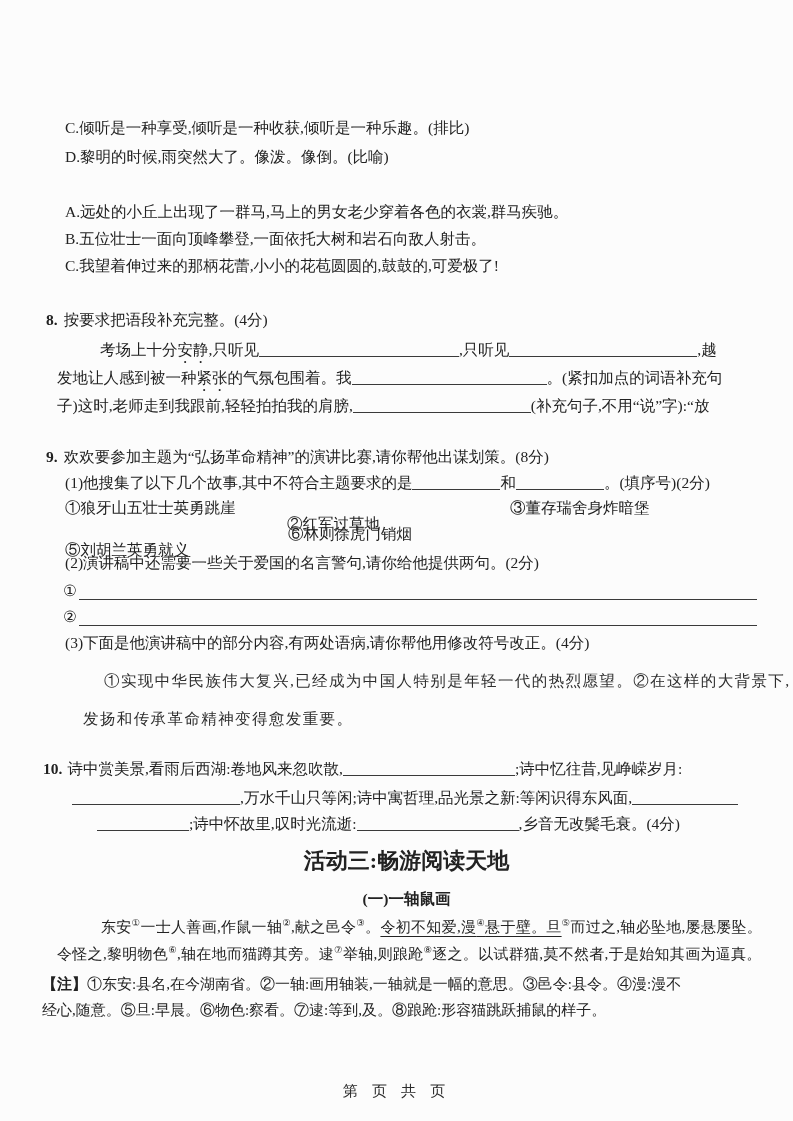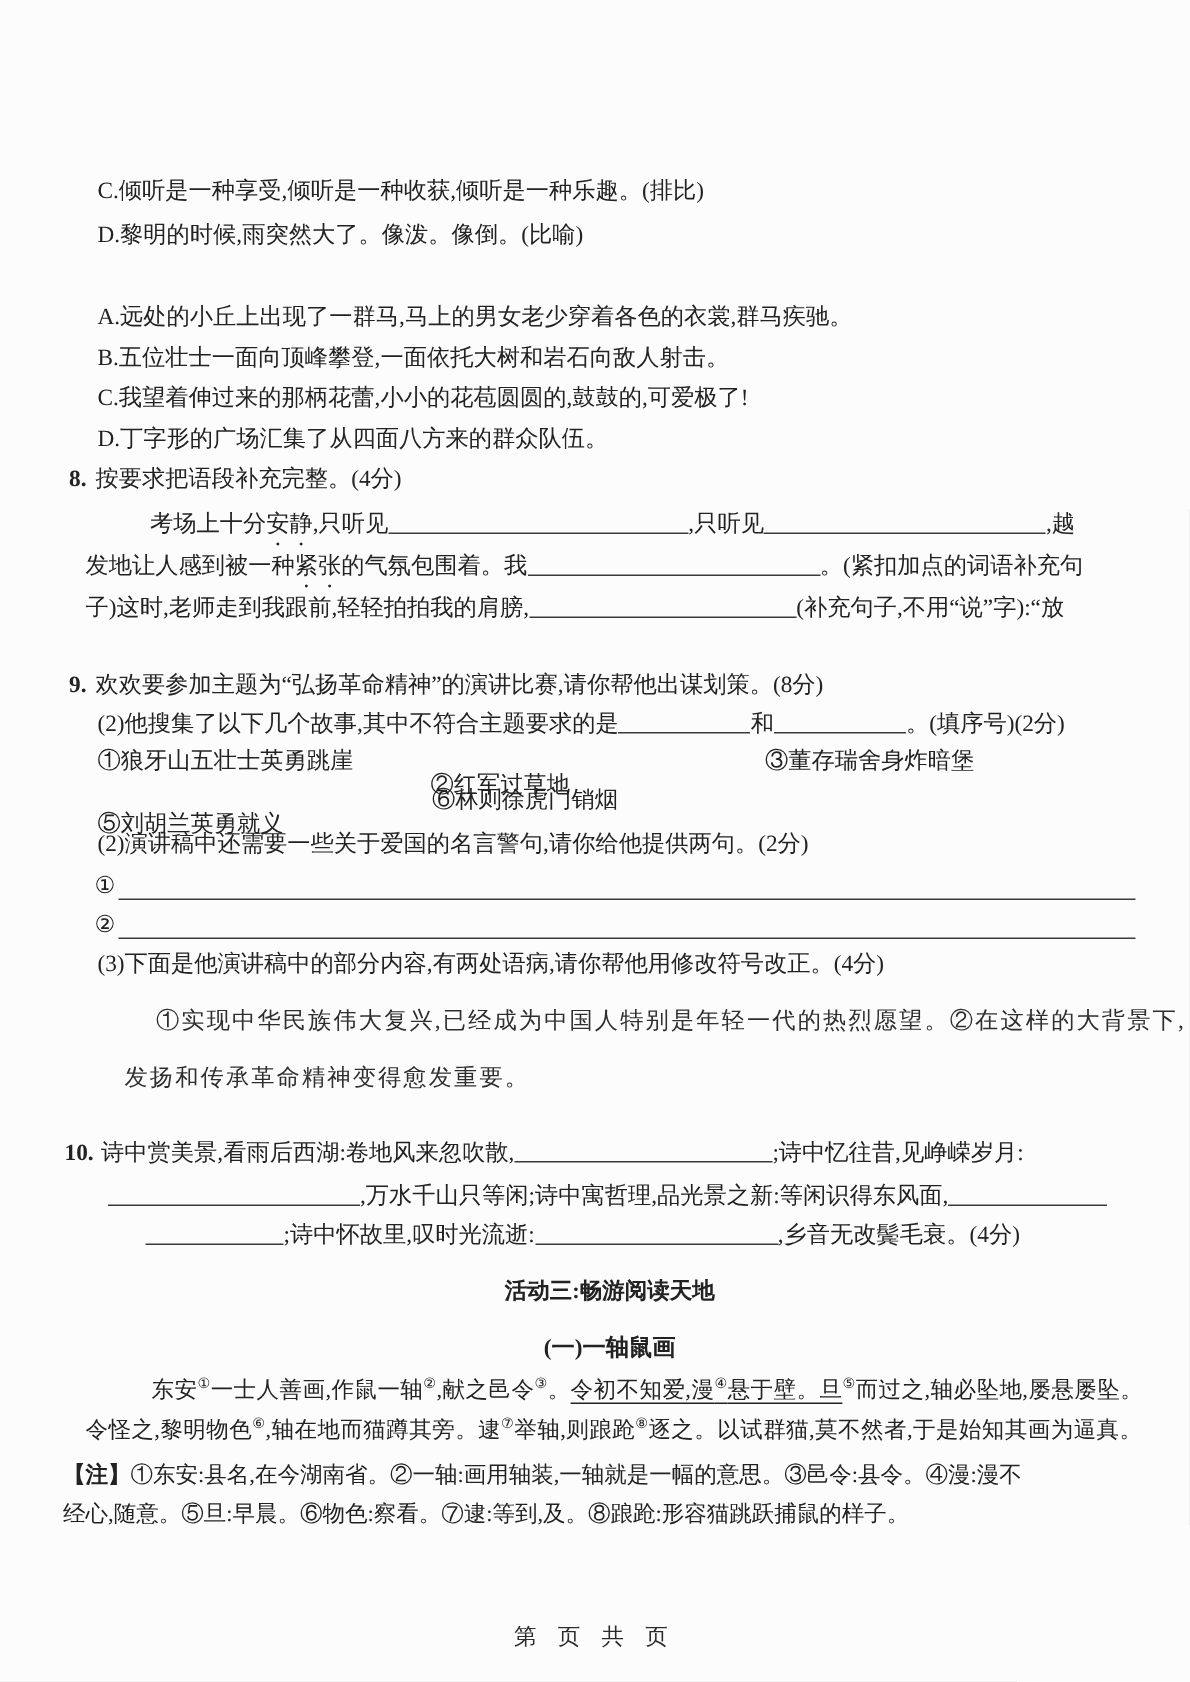--- a/index.html
+++ b/index.html
@@ -19,21 +19,21 @@
   .em-dot{-webkit-text-emphasis:filled dot;-webkit-text-emphasis-position:under;
           text-emphasis:filled dot;text-emphasis-position:under right;}
   .optgrid{display:flex;padding-left:9px;}
   .optgrid .c1{width:222px;}
   .optgrid .c2{width:223px;margin-top:16px;}
   .fillline{display:flex;align-items:flex-end;padding-left:7px;}
   .fillline .fill{flex:1;border-bottom:1.2px solid #3a3a3a;margin-bottom:2px;margin-left:2px;}
   .kai{letter-spacing:1.4px;color:#2e2e2e;margin-left:26px;}
   .kai-first{padding-left:22px;}
   .center{text-align:center;}
-  .title{font-weight:bold;font-size:15px;}
+  .title{font-weight:bold;font-size:22px;}
   .subtitle{font-weight:bold;font-size:15.5px;}
   .pass{font-size:15px;letter-spacing:.3px;}
   .pass-first{padding-left:45px;}
   .note{font-size:15px;margin-left:-14px;}
   .note .nlabel{font-weight:bold;}
   .ul{text-decoration:underline;text-underline-offset:4px;text-decoration-thickness:1px;}
   sup.sp{font-size:9.5px;vertical-align:super;line-height:0;}
   .footer{position:absolute;left:0;right:0;top:1082px;text-align:center;
           font-family:Liberation Sans, sans-serif;font-size:15px;
           letter-spacing:5px;color:#2b2b2b;}
@@ -43,40 +43,39 @@
 
 <div class="doc">
   <div class="content">
 
     <div class="line opt" style="top:117px">C.倾听是一种享受,倾听是一种收获,倾听是一种乐趣。(排比)</div>
     <div class="line opt" style="top:146px">D.黎明的时候,雨突然大了。像泼。像倒。(比喻)</div>
 
     <div class="line opt" style="top:201px">A.远处的小丘上出现了一群马,马上的男女老少穿着各色的衣裳,群马疾驰。</div>
     <div class="line opt" style="top:228px">B.五位壮士一面向顶峰攀登,一面依托大树和岩石向敌人射击。</div>
     <div class="line opt" style="top:255px">C.我望着伸过来的那柄花蕾,小小的花苞圆圆的,鼓鼓的,可爱极了!</div>
-    <div class="line opt" style="top:282px">D.丁字形的广场汇集了从四面八方来的群众队伍。</div>
 
     <div class="line qline" style="top:309px">
       <span class="qnum">8.</span><span>按要求把语段补充完整。(4分)</span>
     </div>
     <div class="line p-first" style="top:339px">
       <span>考场上十分</span><span class="em-dot">安静</span><span>,只听见</span><span class="bl" style="width:200px"></span><span>,只听见</span><span class="bl" style="width:188px"></span><span>,越</span>
     </div>
     <div class="line p-cont" style="top:367px">
       <span>发地让人感到被一种</span><span class="em-dot">紧张</span><span>的气氛包围着。我</span><span class="bl" style="width:195px"></span><span>。(紧扣加点的词语补充句</span>
     </div>
     <div class="line p-cont" style="top:395px">
       <span>子)这时,老师走到我跟前,轻轻拍拍我的肩膀,</span><span class="bl" style="width:178px"></span><span>(补充句子,不用“说”字):“放</span>
     </div>
 
     <div class="line qline" style="top:446px">
       <span class="qnum">9.</span><span>欢欢要参加主题为“弘扬革命精神”的演讲比赛,请你帮他出谋划策。(8分)</span>
     </div>
     <div class="line sub" style="top:472px">
-      <span>(2)他搜集了以下几个故事,其中不符合主题要求的是</span><span class="bl" style="width:88px"></span><span>和</span><span class="bl" style="width:88px"></span><span>。(填序号)(2分)</span>
+      <span>(1)他搜集了以下几个故事,其中不符合主题要求的是</span><span class="bl" style="width:88px"></span><span>和</span><span class="bl" style="width:88px"></span><span>。(填序号)(2分)</span>
     </div>
     <div class="line optgrid" style="top:497px">
       <span class="c1">①狼牙山五壮士英勇跳崖</span>
         <span class="c2">②红军过草地</span>
         <span>③董存瑞舍身炸暗堡</span>
     </div>
     <div class="line optgrid" style="top:523px">
         <span class="c2">⑤刘胡兰英勇就义</span>
         <span>⑥林则徐虎门销烟</span>
     </div>

